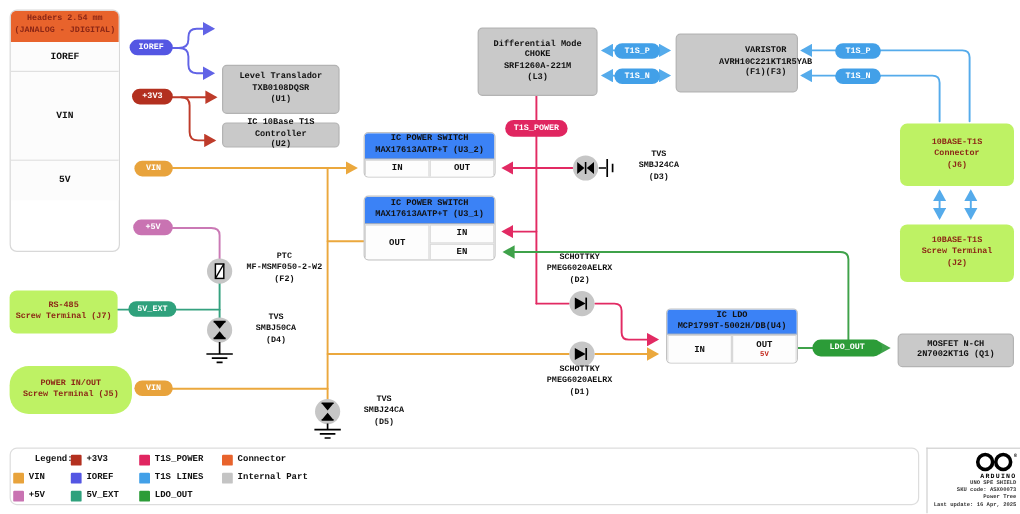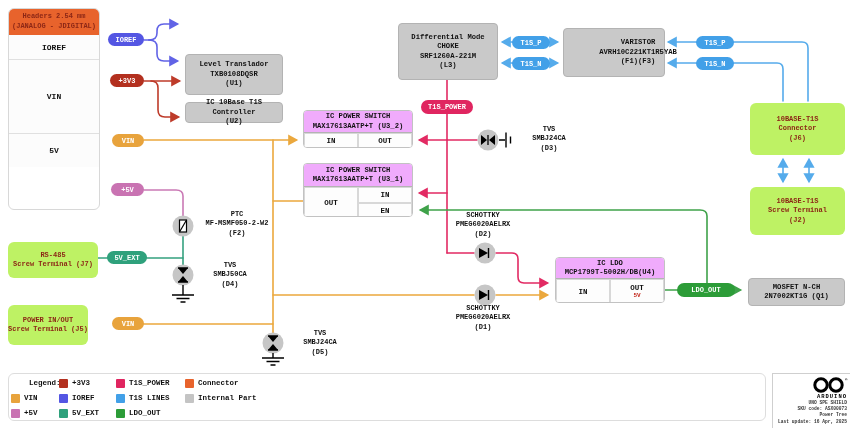--- a/index.html
+++ b/index.html
@@ -15,21 +15,21 @@
   
   .obox{background:#bef264;border-radius:6px;color:#8C2716;font-size:7px;line-height:1.35;
         display:flex;align-items:center;justify-content:center;text-align:center;box-sizing:border-box;}
   
   .pill{border-radius:8px;color:#fff;font-size:7px;text-align:center;box-sizing:border-box;
         display:flex;align-items:center;justify-content:center;letter-spacing:0;}
   
   .lbl{color:#111;font-size:7px;line-height:1.35;text-align:center;}
   
   .icbox{border:1px solid #c2c2c2;border-radius:4px;background:#fff;box-sizing:border-box;overflow:hidden;}
-  .ichead{background:#f0abfc;color:#111;font-size:7.2px;line-height:1.3;display:flex;align-items:center;
+  .ichead{background:#3b82f6;color:#111;font-size:7.2px;line-height:1.3;display:flex;align-items:center;
           justify-content:center;text-align:center;border-bottom:1px solid #b3b3b3;}
   .cell{background:#FDFDFD;border:0.5px solid #d8d8d8;color:#111;font-size:7.5px;display:flex;
         flex-direction:column;align-items:center;justify-content:center;box-sizing:border-box;}
   .sub5v{color:#C3271B;font-size:6px;}
   
   .htable{background:#fff;border:1px solid #d8d8d8;border-radius:6px;box-sizing:border-box;overflow:hidden;}
   .htitle{background:#E8632C;color:#8C2716;font-size:7px;line-height:1.4;display:flex;align-items:center;
           justify-content:center;text-align:center;}
   .hrow{display:flex;align-items:center;justify-content:center;color:#111;font-size:8px;
         border-top:1px solid #e0e0e0;background:#FCFCFC;}
@@ -215,21 +215,21 @@
         <span class="sub5v">5V</span>
       </div>
     </div>
   </div>
 
   <div class="abs gbox pre" style="left:748px;top:278px;width:97px;height:28px;">MOSFET N-CH
 2N7002KT1G (Q1)</div>
 
   <div class="abs obox pre" style="left:8px;top:242px;width:90px;height:36px;">RS-485
 Screw Terminal (J7)</div>
-  <div class="abs obox pre" style="left:8px;top:305px;width:80px;height:40px;">POWER IN/OUT
+  <div class="abs obox pre" style="left:8px;top:305px;width:102px;height:40px;border-radius:16px;">POWER IN/OUT
 Screw Terminal (J5)</div>
   <div class="abs obox pre" style="left:750px;top:103px;width:95px;height:52px;">10BASE-T1S
 Connector
 (J6)</div>
   <div class="abs obox pre" style="left:750px;top:187px;width:95px;height:48px;">10BASE-T1S
 Screw Terminal
 (J2)</div>
 
   <div class="abs pill" style="left:108px;top:33px;width:36px;height:13px;background:#5456E3;">IOREF</div>
   <div class="abs pill" style="left:110px;top:74px;width:34px;height:13px;background:#B3301F;">+3V3</div>

